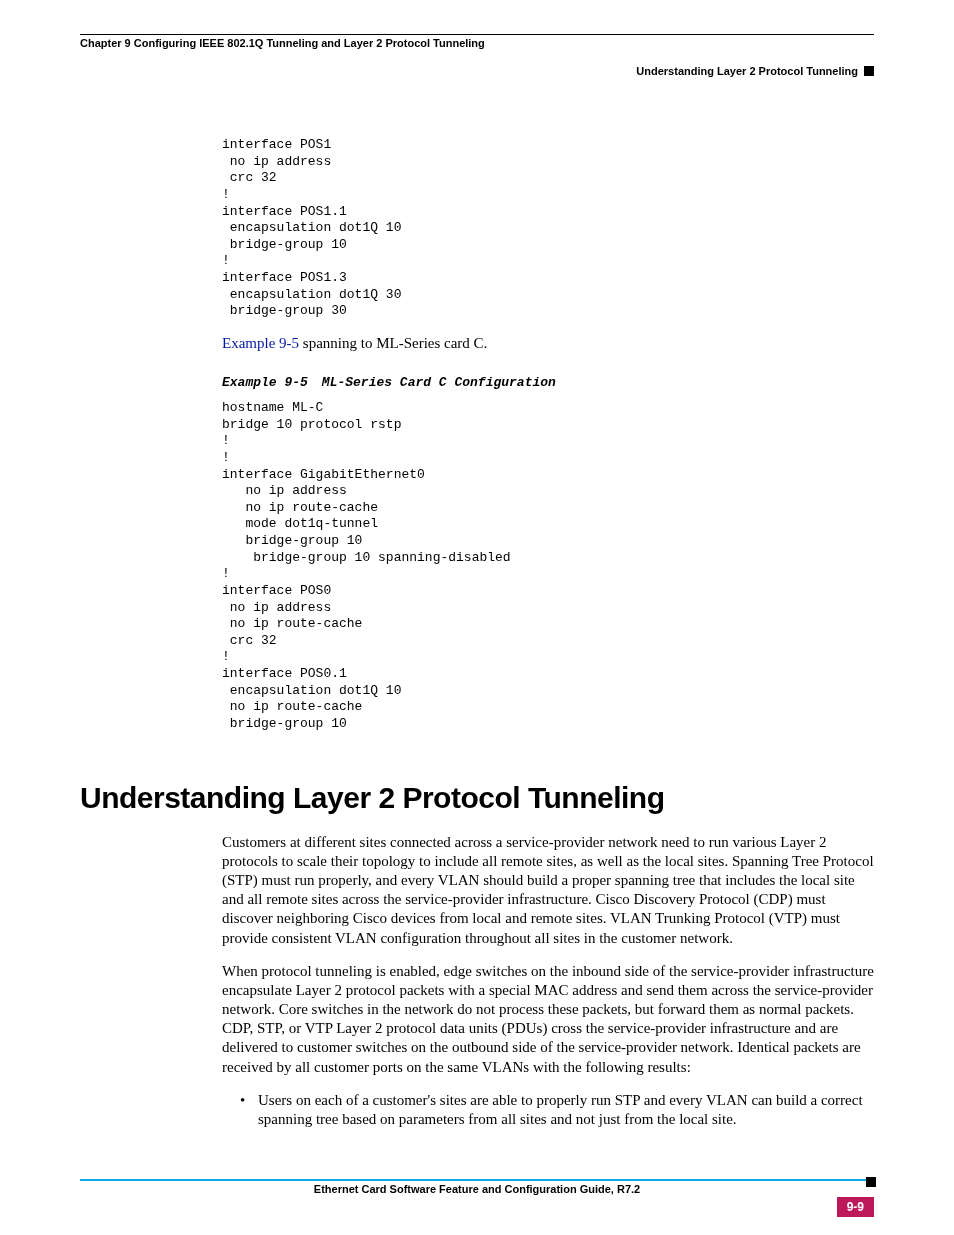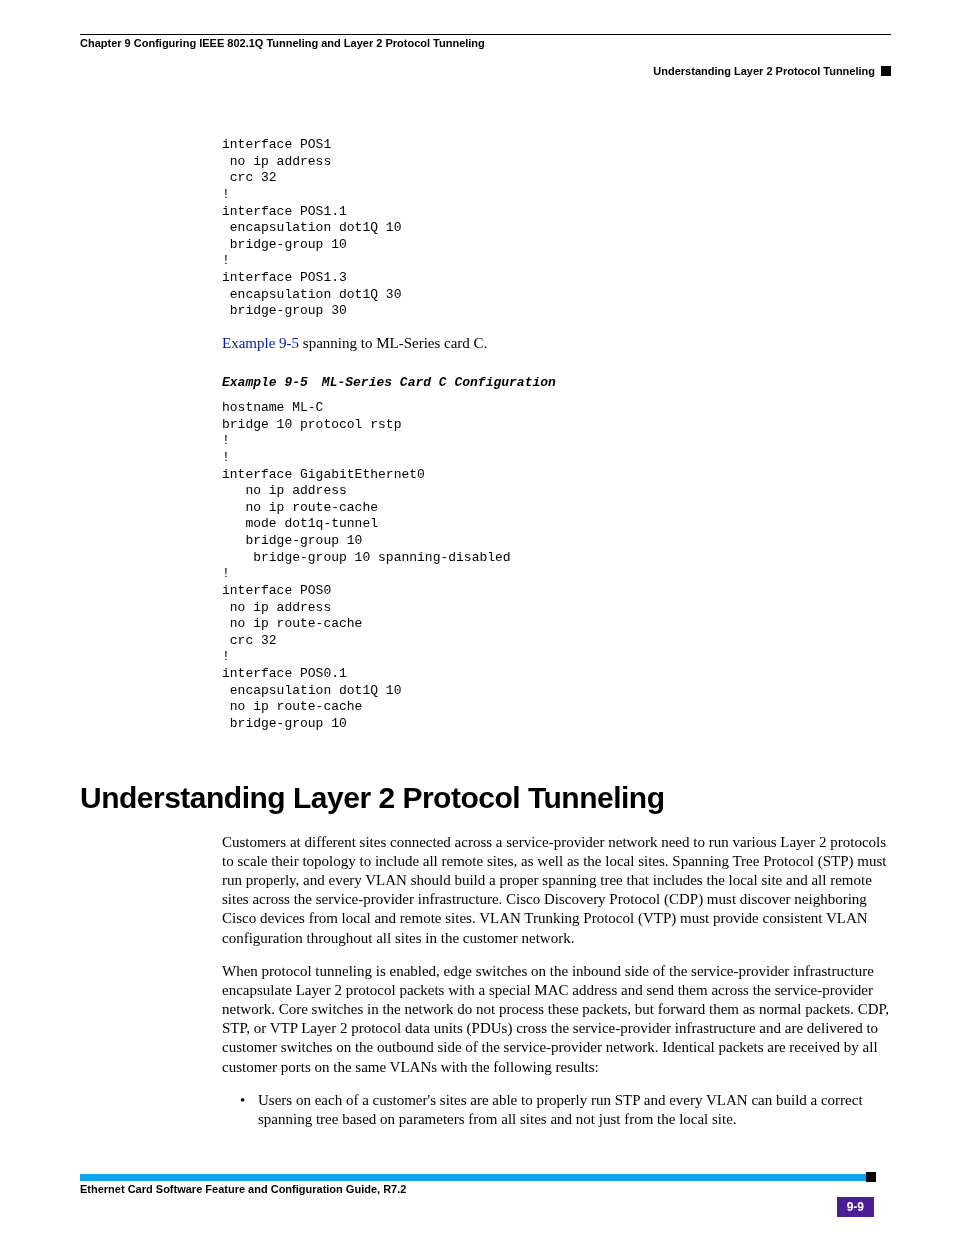--- a/index.html
+++ b/index.html
@@ -7,21 +7,21 @@
     padding: 0;
     background: #ffffff;
     font-family: "Times New Roman", Times, serif;
     color: #000000;
     width: 954px;
     height: 1235px;
     position: relative;
     box-sizing: border-box;
   }
   .page {
-    padding: 34px 63px 0 80px;
+    padding: 34px 80px 0 80px;
     box-sizing: border-box;
   }
   .running-head {
     border-top: 1px solid #000;
     display: flex;
     justify-content: space-between;
     padding-top: 2px;
     margin-bottom: 16px;
   }
   .rh-left {
@@ -85,31 +85,31 @@
   }
   ul.bullets li { position: relative; padding-left: 18px; }
   ul.bullets li::before {
     content: "•"; position: absolute; left: 0; top: 0; font-size: 15px;
   }
   .footer {
     position: absolute;
     left: 80px; right: 80px; bottom: 40px;
   }
   .footer-line {
-    border-top: 7px solid #0ea5e9;
-    display: flex; justify-content: flex-start;
+    border-top: 2px solid #0ea5e9;
+    display: flex; justify-content: center;
     padding-top: 2px;
   }
   .footer-title {
     font-family: Arial, Helvetica, sans-serif;
     font-size: 11px; font-weight: bold;
   }
   .page-num-box {
     position: absolute; right: 0; bottom: -22px;
-    background: #4c1d95; color: #fff;
+    background: #be185d; color: #fff;
     font-family: Arial, Helvetica, sans-serif;
     font-size: 12px; font-weight: bold;
     padding: 3px 10px;
   }
   .footer-corner {
     position: absolute; right: -2px; top: -2px;
     width: 10px; height: 10px; background: #000;
   }
 </style>
 </head>

